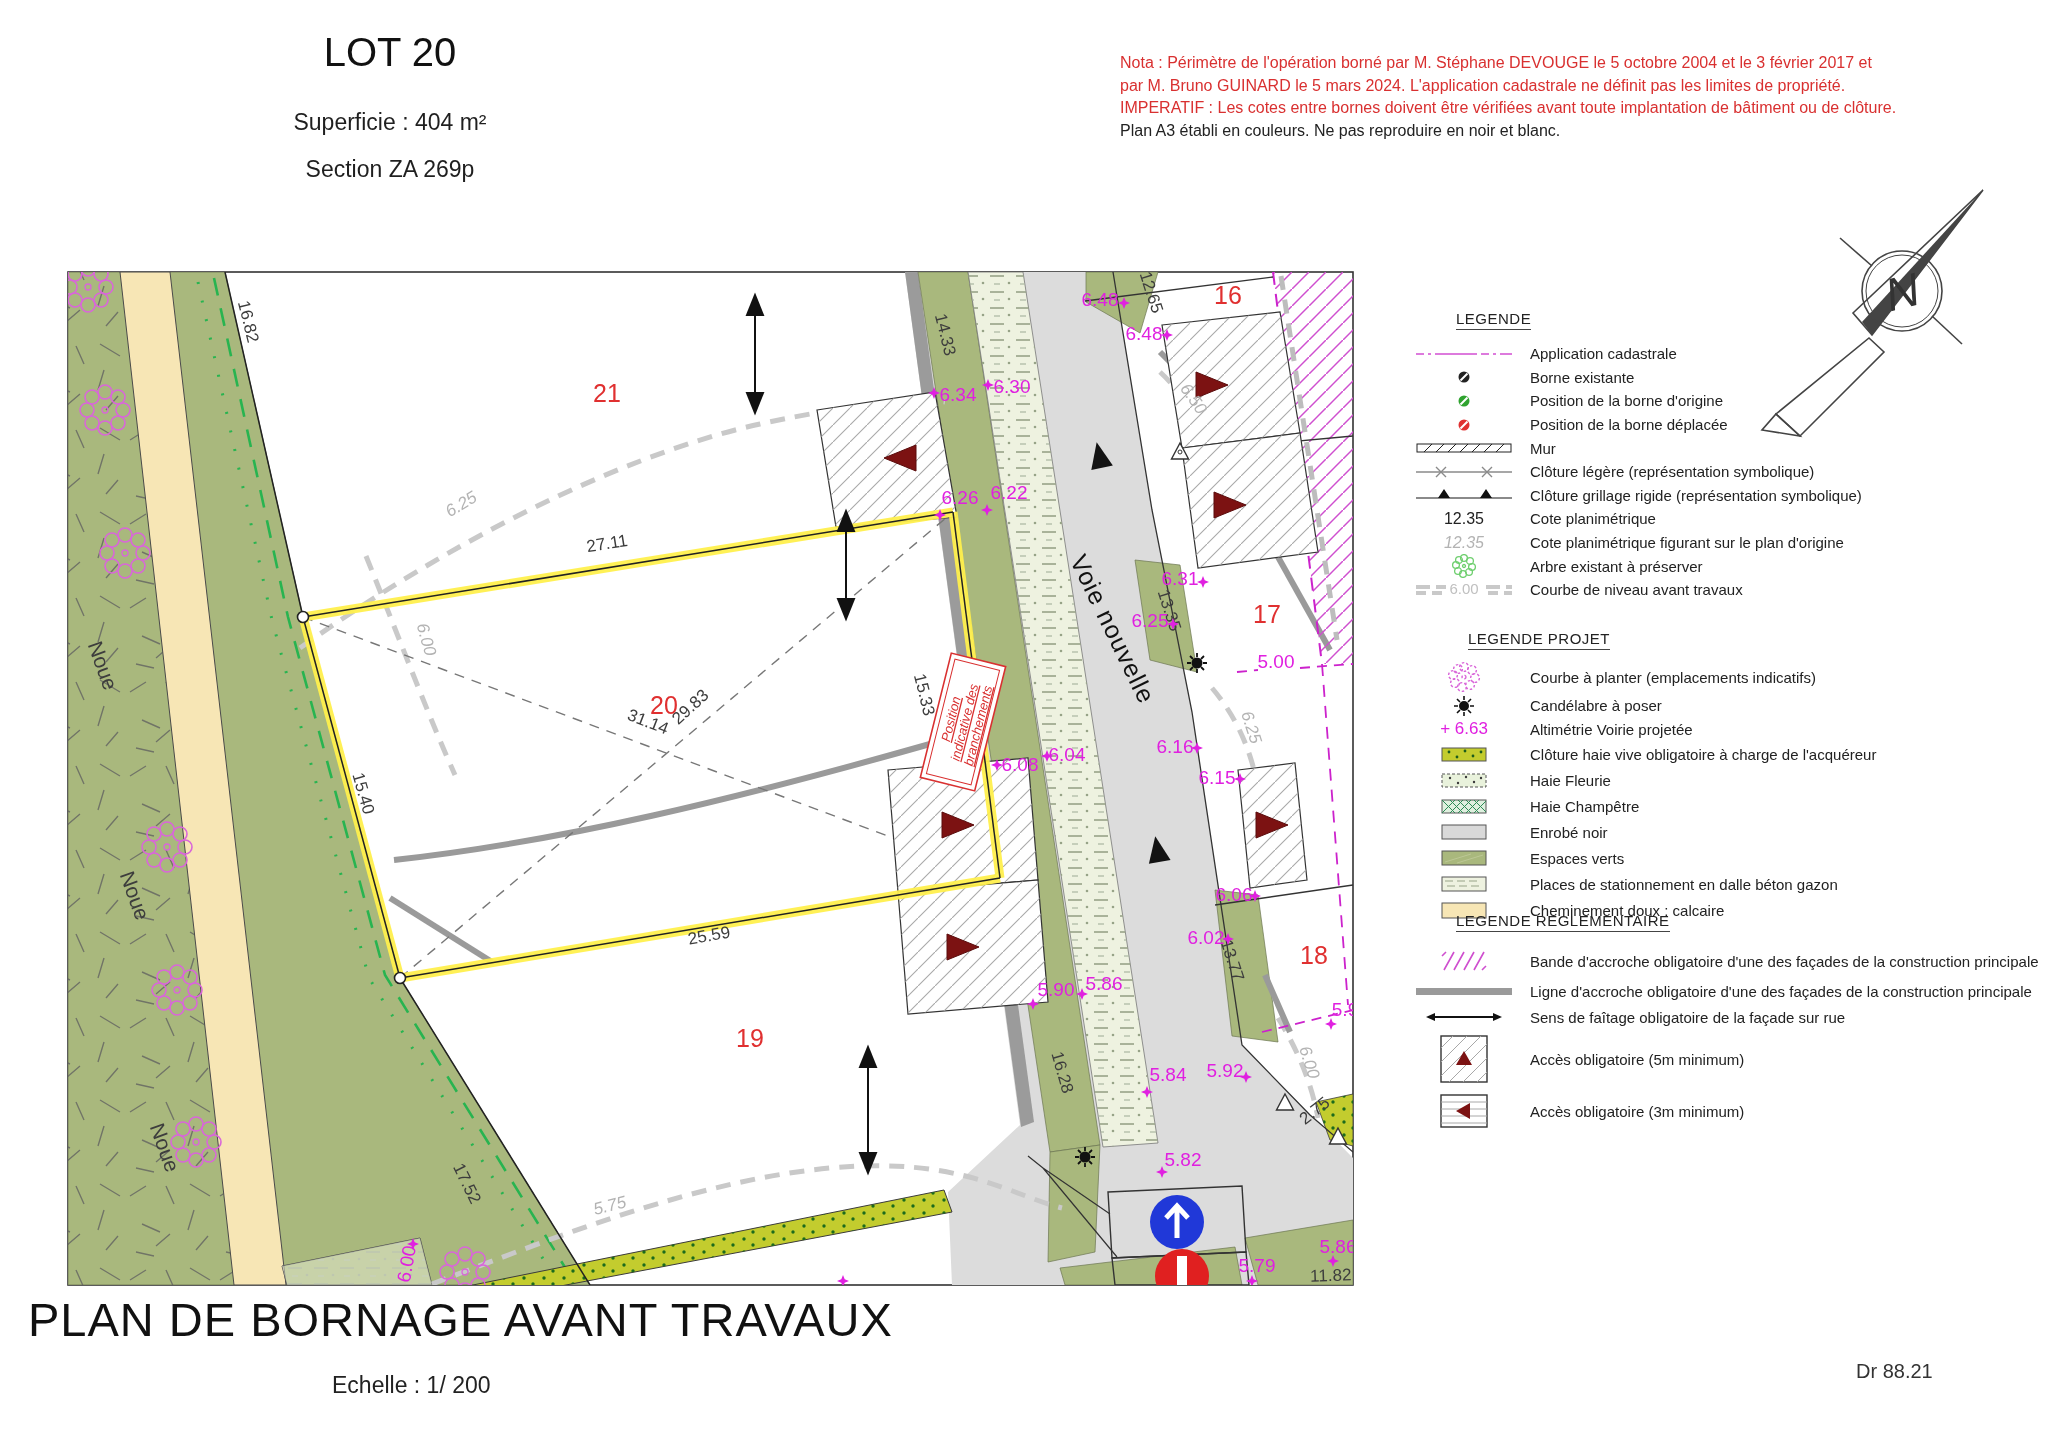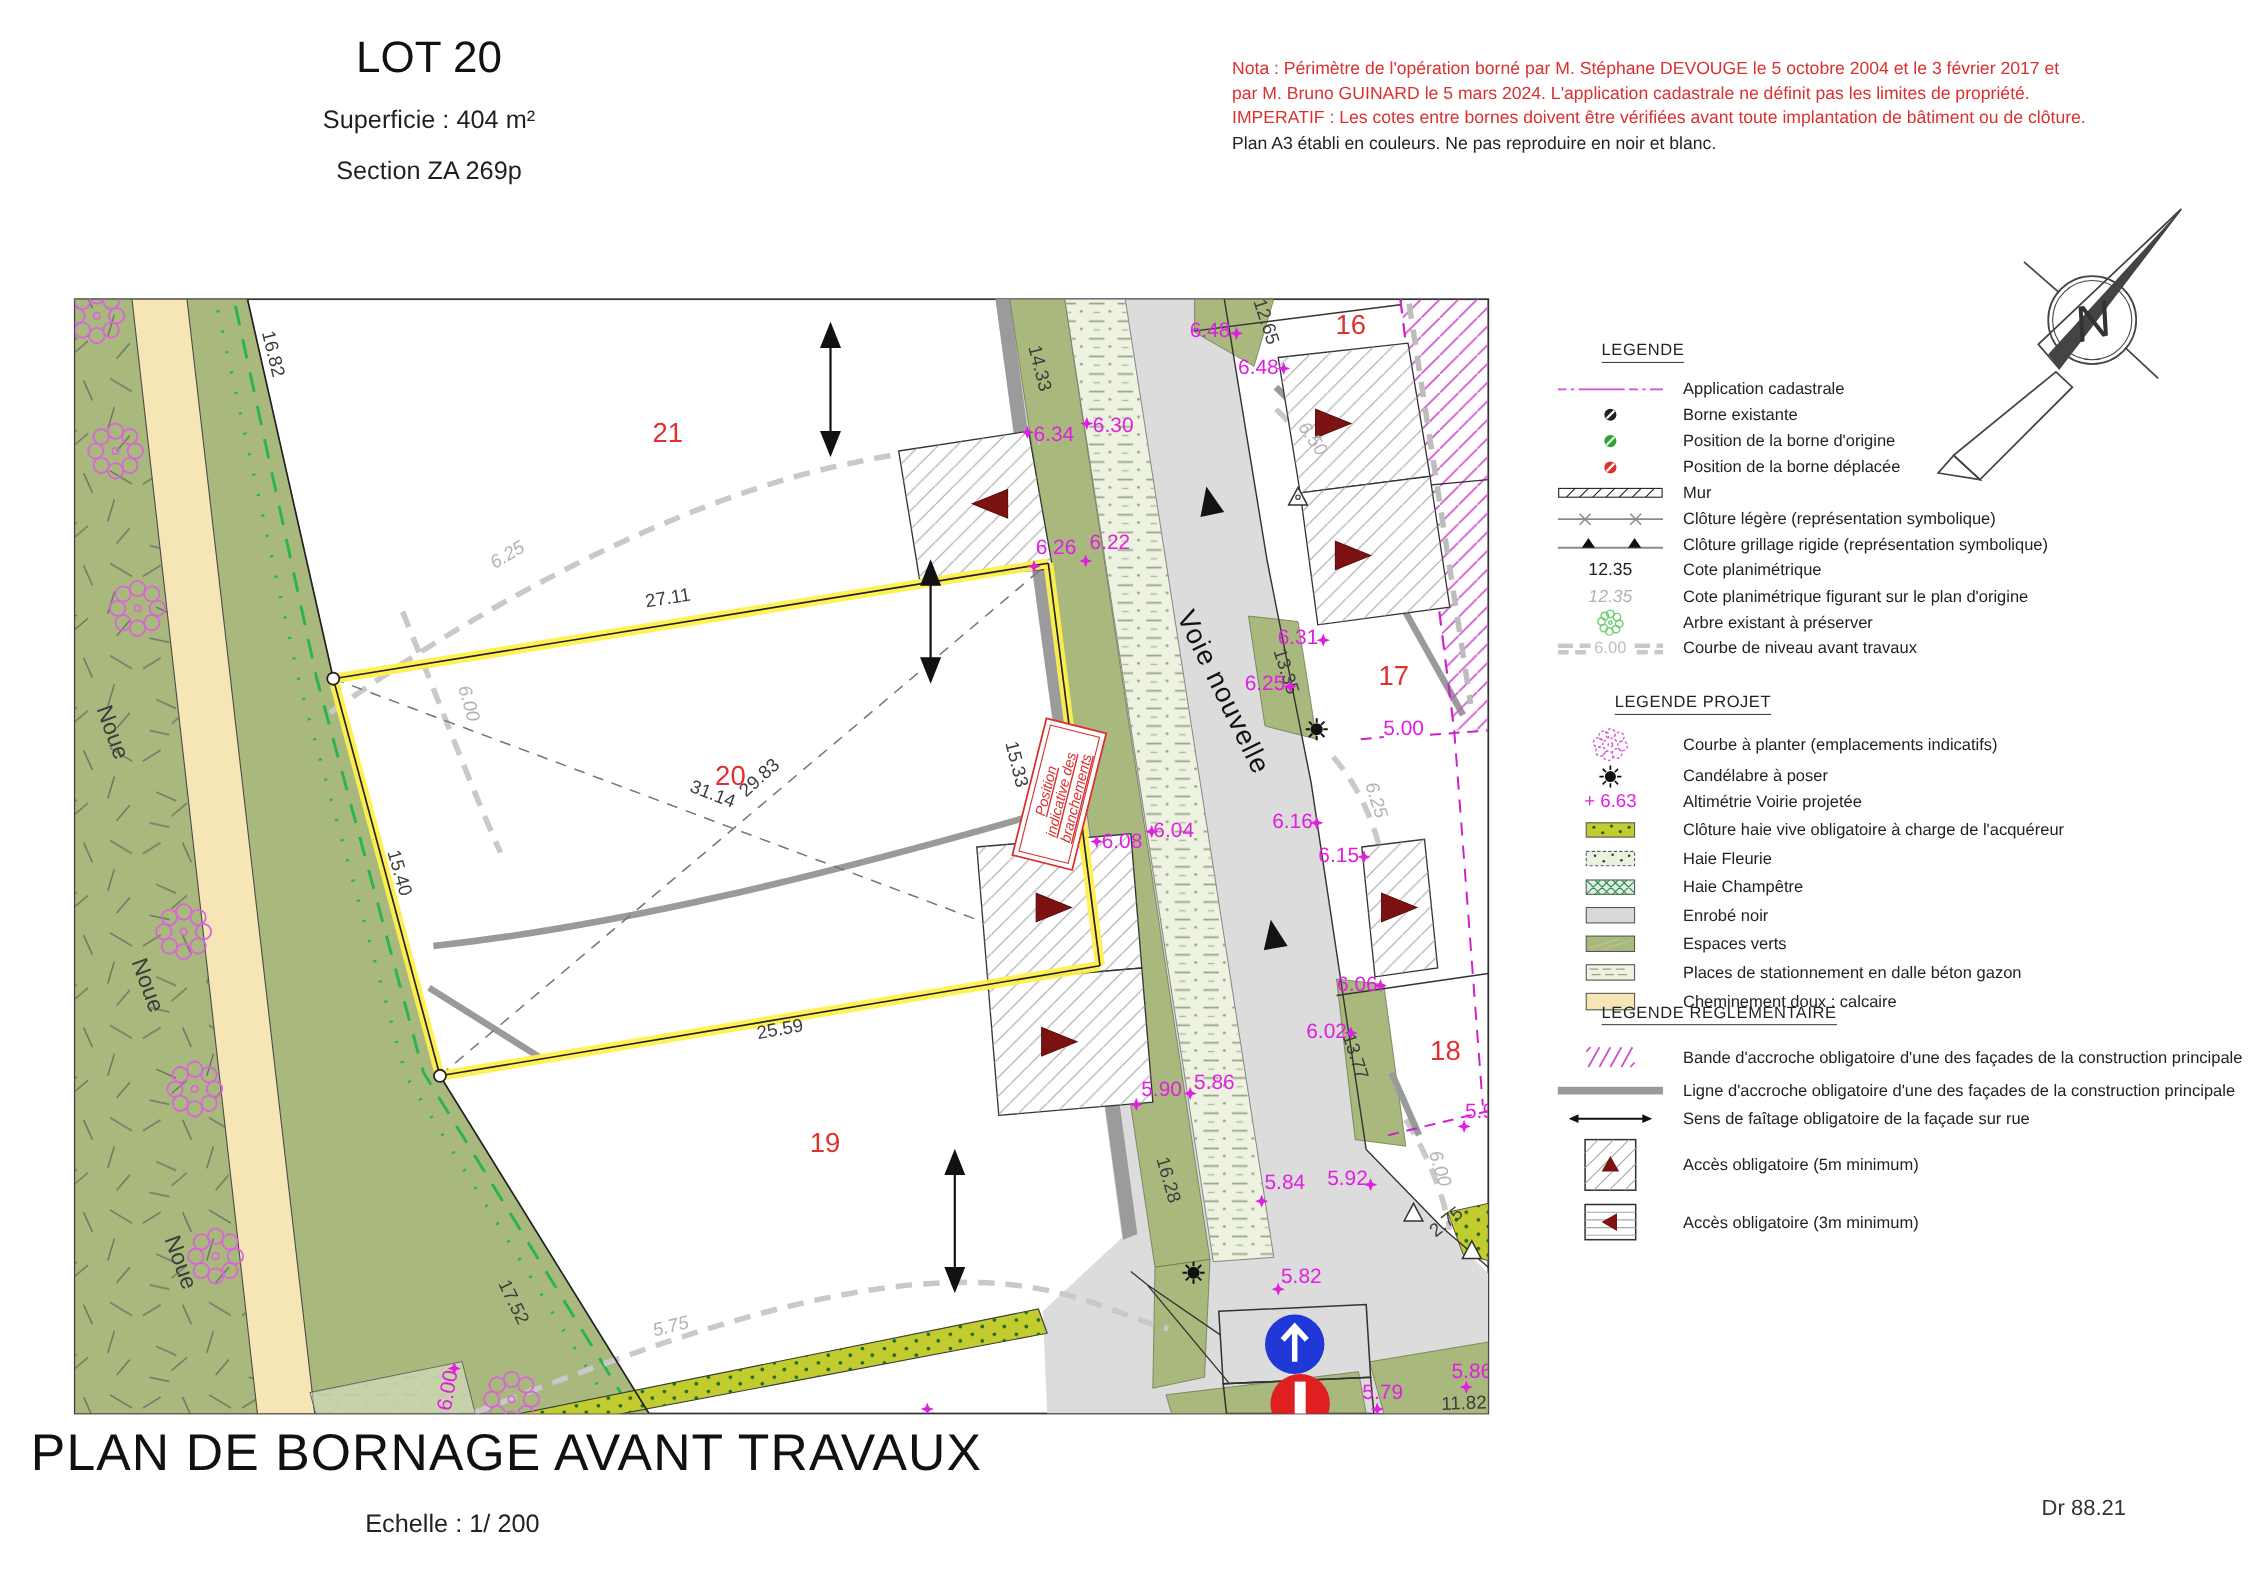--- a/index.html
+++ b/index.html
@@ -2,21 +2,21 @@
 <html><head>
 <meta charset="utf-8">
 <style>
   html,body{margin:0;padding:0;background:#fff;}
   #page{position:relative;width:2048px;height:1448px;background:#fff;
         font-family:"Liberation Sans",sans-serif;color:#1f1f1f;overflow:hidden;}
   .abs{position:absolute;}
   
   #lot-header{left:230px;top:30px;width:320px;text-align:center;}
   #lot-title{font-size:40px;color:#111;}
-  #lot-surface{font-size:23px;margin-top:20px;}
+  #lot-surface{font-size:23px;margin-top:34px;}
   #lot-section{font-size:23px;margin-top:20px;}
   
   #nota{left:1120px;top:52px;width:840px;font-size:16px;line-height:22.5px;}
   .nota-red{color:#d93030;}
   .nota-black{color:#222;}
   
   #main-title{left:28px;top:1292px;font-size:47px;color:#111;letter-spacing:1px;}
   #scale-label{left:332px;top:1372px;font-size:23px;color:#222;}
   #doc-ref{left:1856px;top:1360px;font-size:20px;color:#333;}
   

